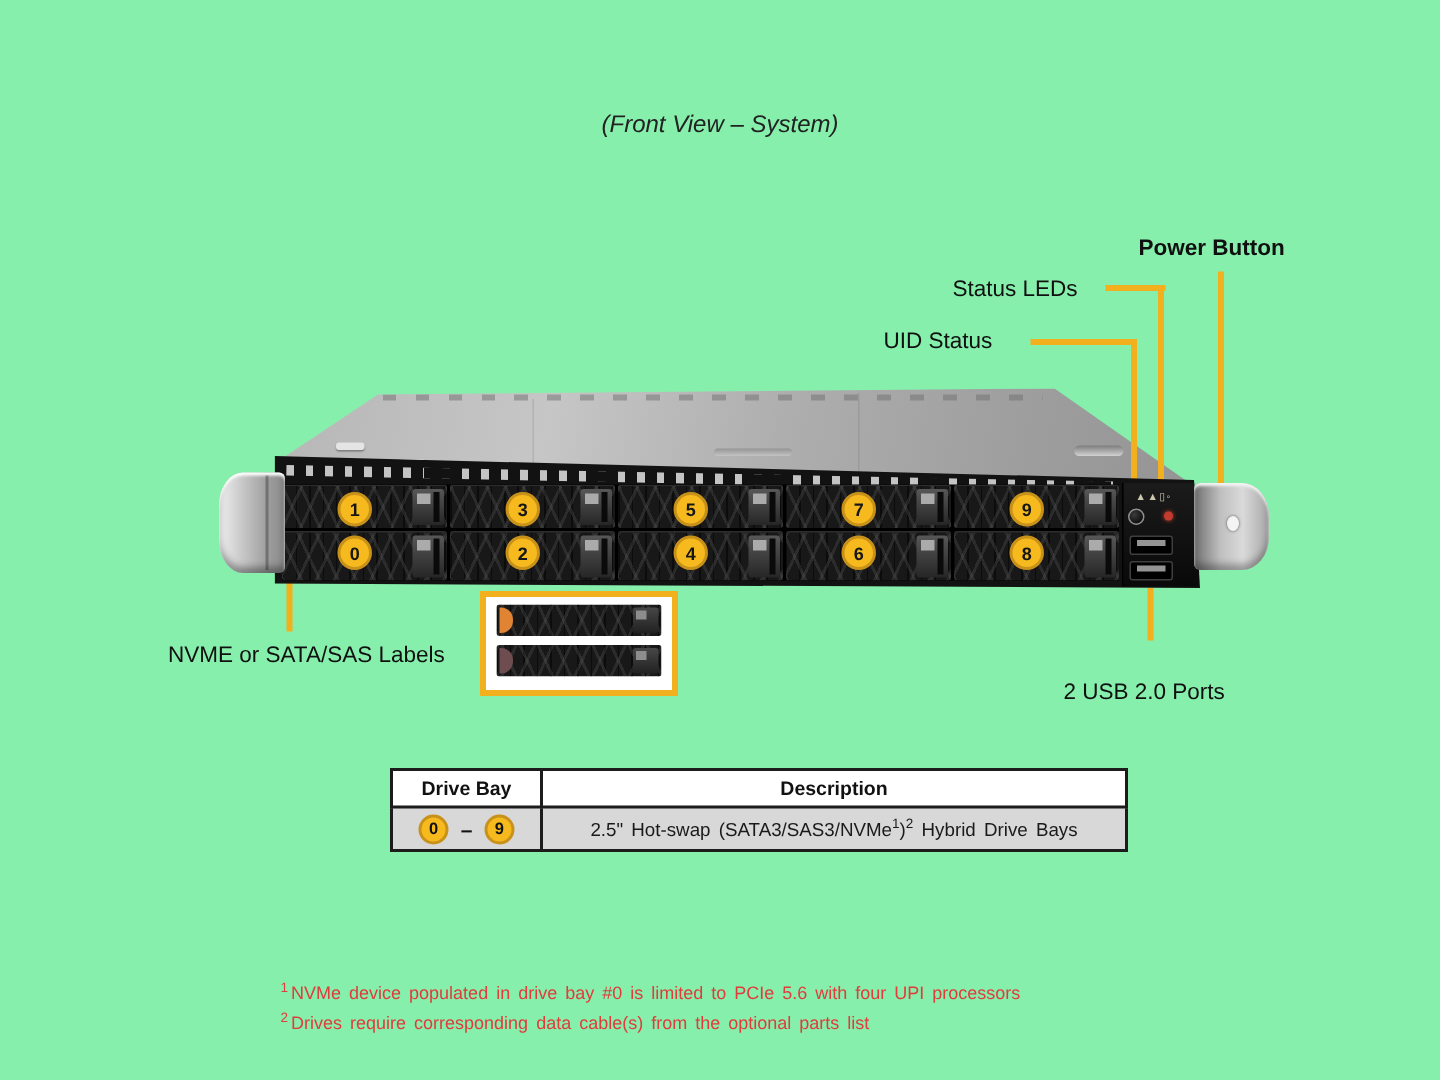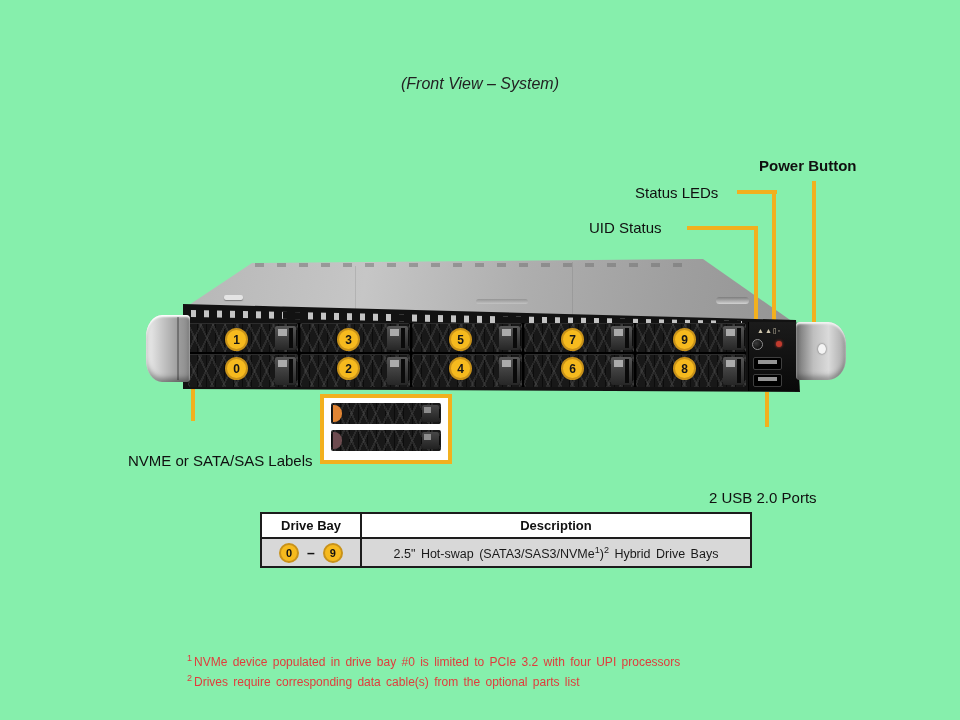--- a/index.html
+++ b/index.html
@@ -118,22 +118,22 @@
 </head>
 <body>
 
 <div class="canvas">
 
   <div class="fig-title">(Front View – System)</div>
 
   <div class="lbl" style="left:759px;top:157px;font-weight:bold;">Power Button</div>
   <div class="lbl" style="left:635px;top:184px;">Status LEDs</div>
   <div class="lbl" style="left:589px;top:219px;">UID Status</div>
-  <div class="lbl" style="left:112px;top:452px;margin-left:16px;">NVME or SATA/SAS Labels</div>
-  <div class="lbl" style="left:709px;top:448px;margin-top:41px;">2 USB 2.0 Ports</div>
+  <div class="lbl" style="left:112px;top:428px;">NVME or SATA/SAS Labels</div>
+  <div class="lbl" style="left:709px;top:412px;margin-top:41px;">2 USB 2.0 Ports</div>
 
   <div class="abs" style="inset:0;">
 
     <div class="top-surface">
       <div class="back-dashes"></div>
       <div class="seam1"></div>
       <div class="seam2"></div>
       <div class="slot-a"></div>
       <div class="slot-b"></div>
       <div class="handle-mid"></div>
@@ -239,17 +239,17 @@
           </span>
         </td>
         <td>
           <span class="desc-text"><span>2.5" Hot-swap (SATA3/SAS3/NVMe</span><sup>1</sup><span>)</span><sup>2</sup><span> Hybrid Drive Bays</span></span>
         </td>
       </tr>
     </tbody>
   </table>
 
   <div class="footnotes">
-    <div class="fn"><sup>1</sup><span>NVMe device populated in drive bay #0 is limited to PCIe 3.2 with four UPI processors</span></div>
+    <div class="fn"><sup>1</sup><span>NVMe device populated in drive bay #0 is limited to PCIe 5.6 with four UPI processors</span></div>
     <div class="fn"><sup>2</sup><span>Drives require corresponding data cable(s) from the optional parts list</span></div>
   </div>
 
 </div>
 
 </body></html>

